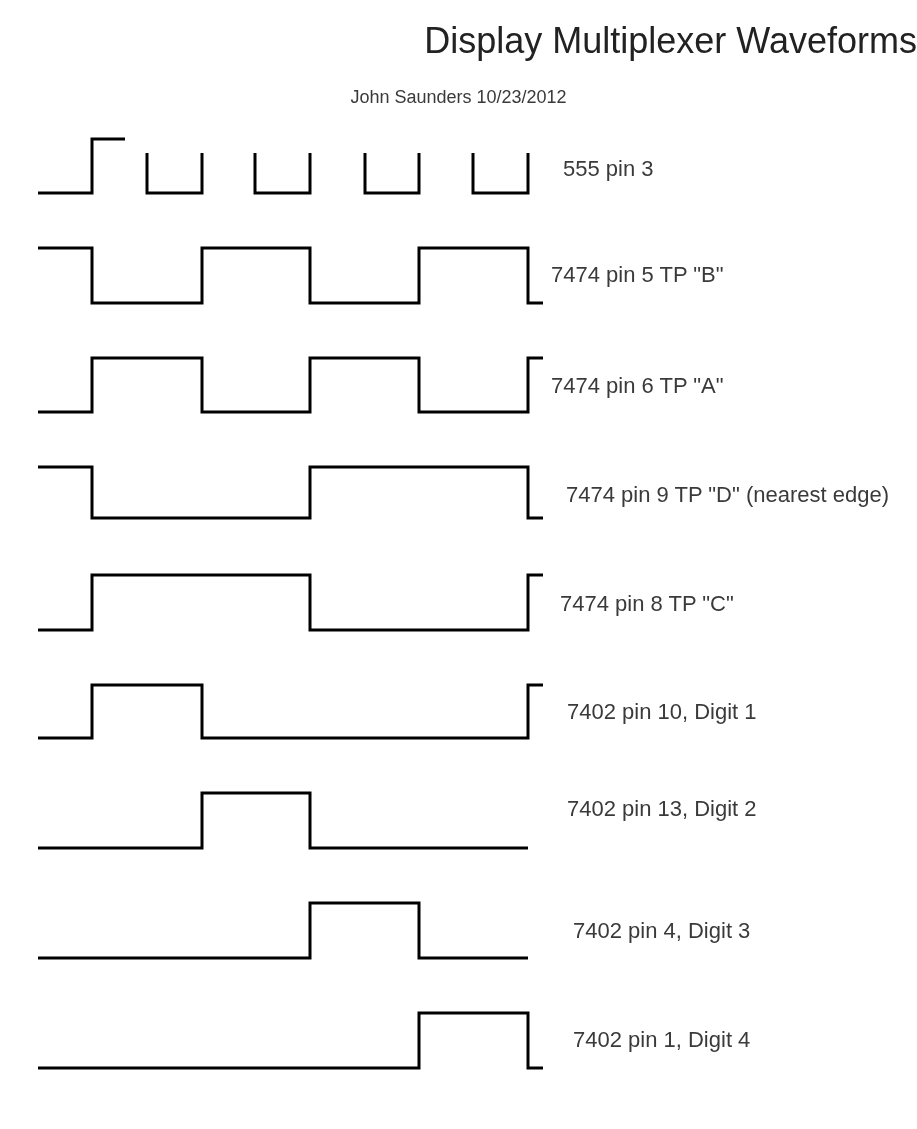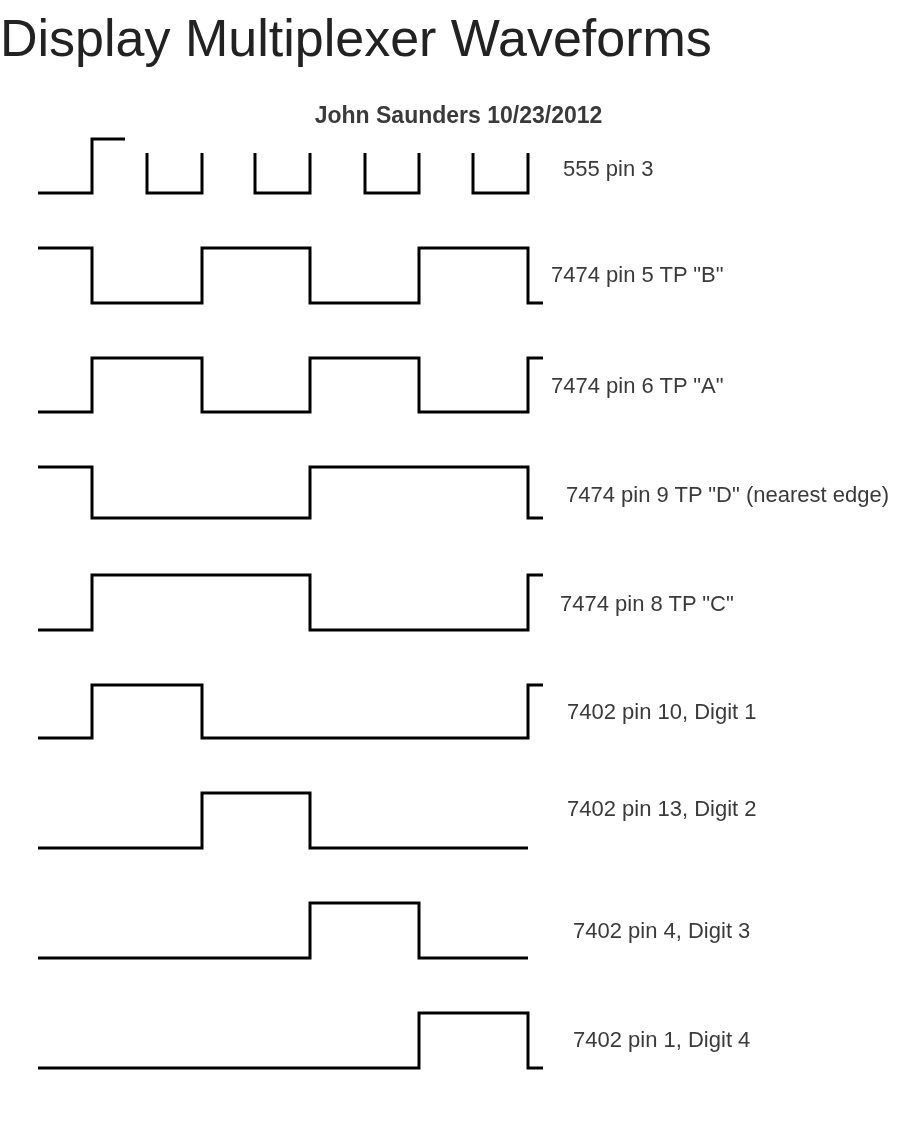--- a/index.html
+++ b/index.html
@@ -10,41 +10,40 @@
   }
   .page {
     position: relative;
     width: 917px;
     height: 1129px;
     background: #ffffff;
     overflow: hidden;
   }
   .title {
     position: absolute;
-    top: 8px;
+    top: 20px;
     left: 0;
     width: 100%;
-    text-align: left;
-    font-size: 52px;
+    text-align: right;
+    font-size: 36px;
     font-weight: 400;
     color: #222222;
     letter-spacing: 0px;
     white-space: nowrap;
   }
   .subtitle {
     position: absolute;
     top: 87px;
     left: 0;
     width: 100%;
     text-align: center;
-    font-size: 23px;
-    font-weight: 700;
+    font-size: 18px;
+    font-weight: 400;
     color: #3a3a3a;
     white-space: nowrap;
-    margin-top: 15px;
   }
   svg.diagram {
     position: absolute;
     top: 0;
     left: 0;
   }
   svg.diagram polyline {
     fill: none;
     stroke-width: 3;
     stroke-linejoin: miter;

